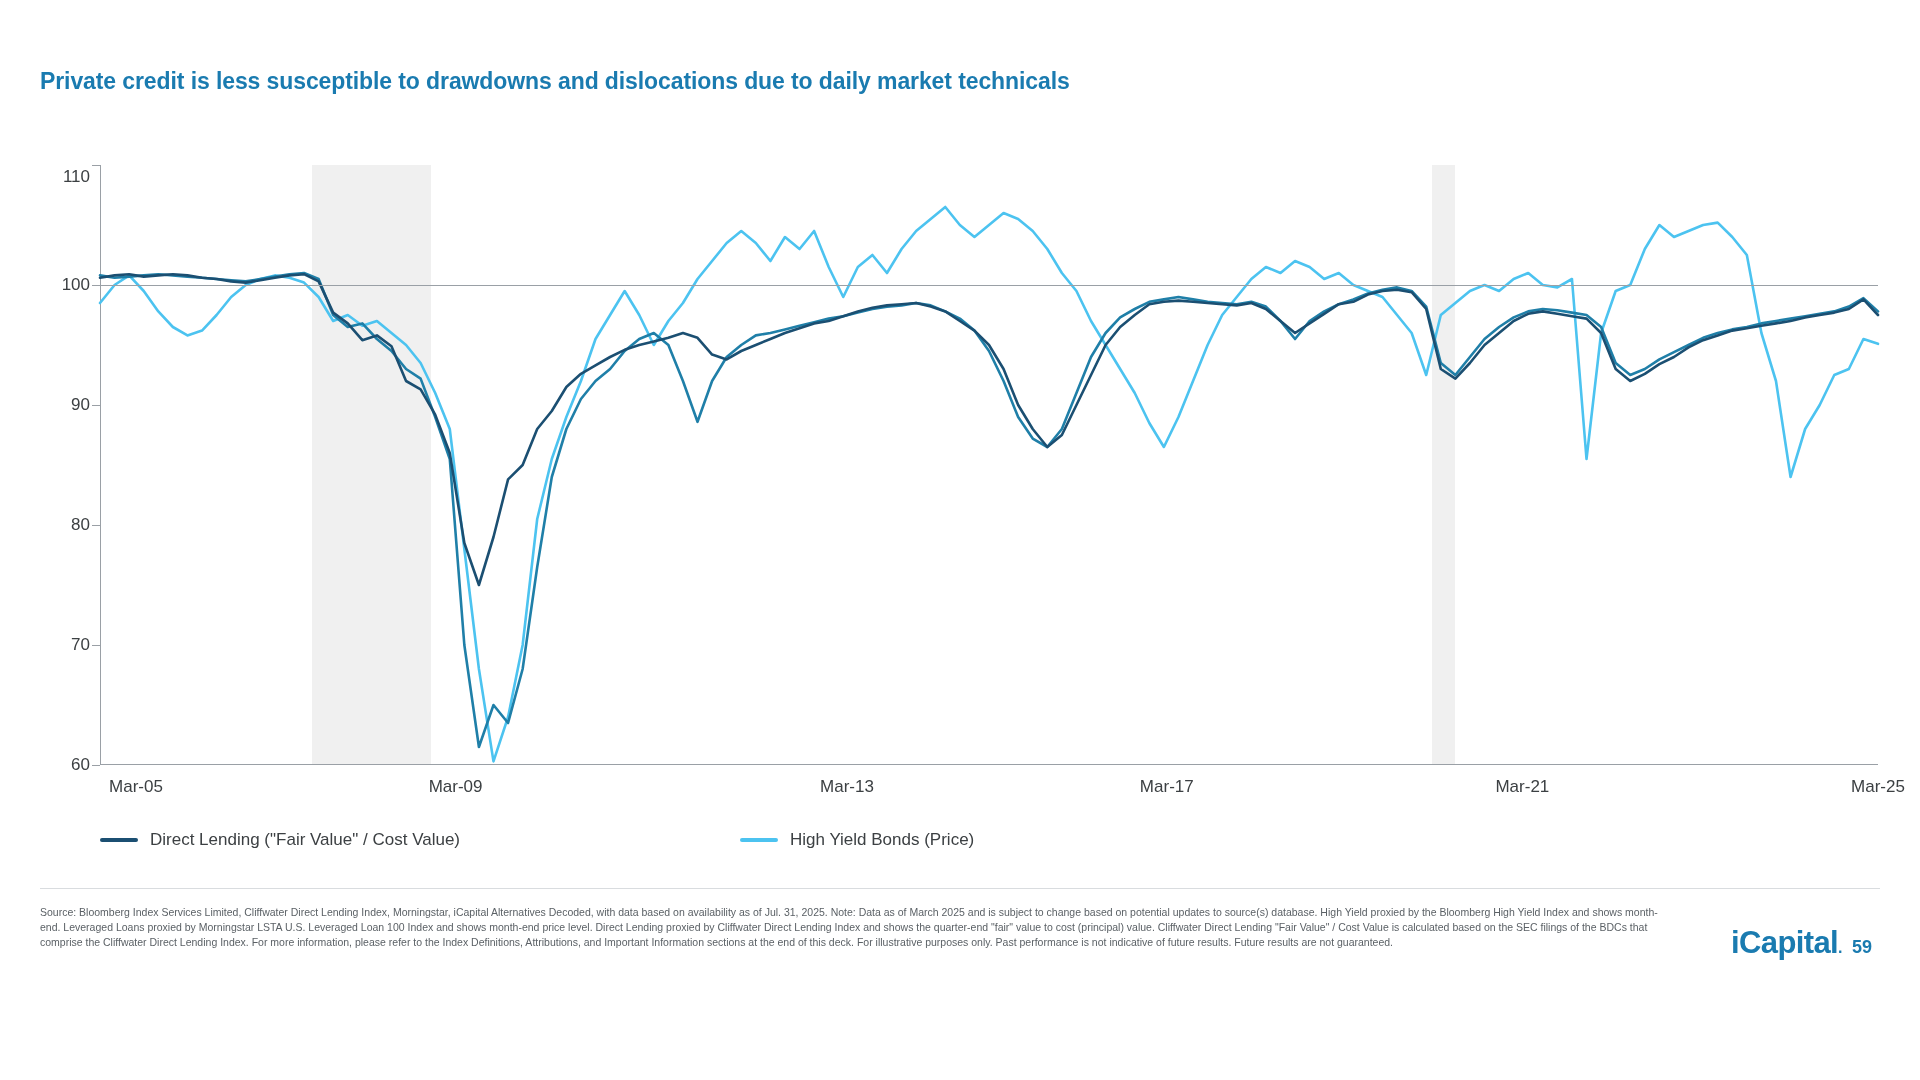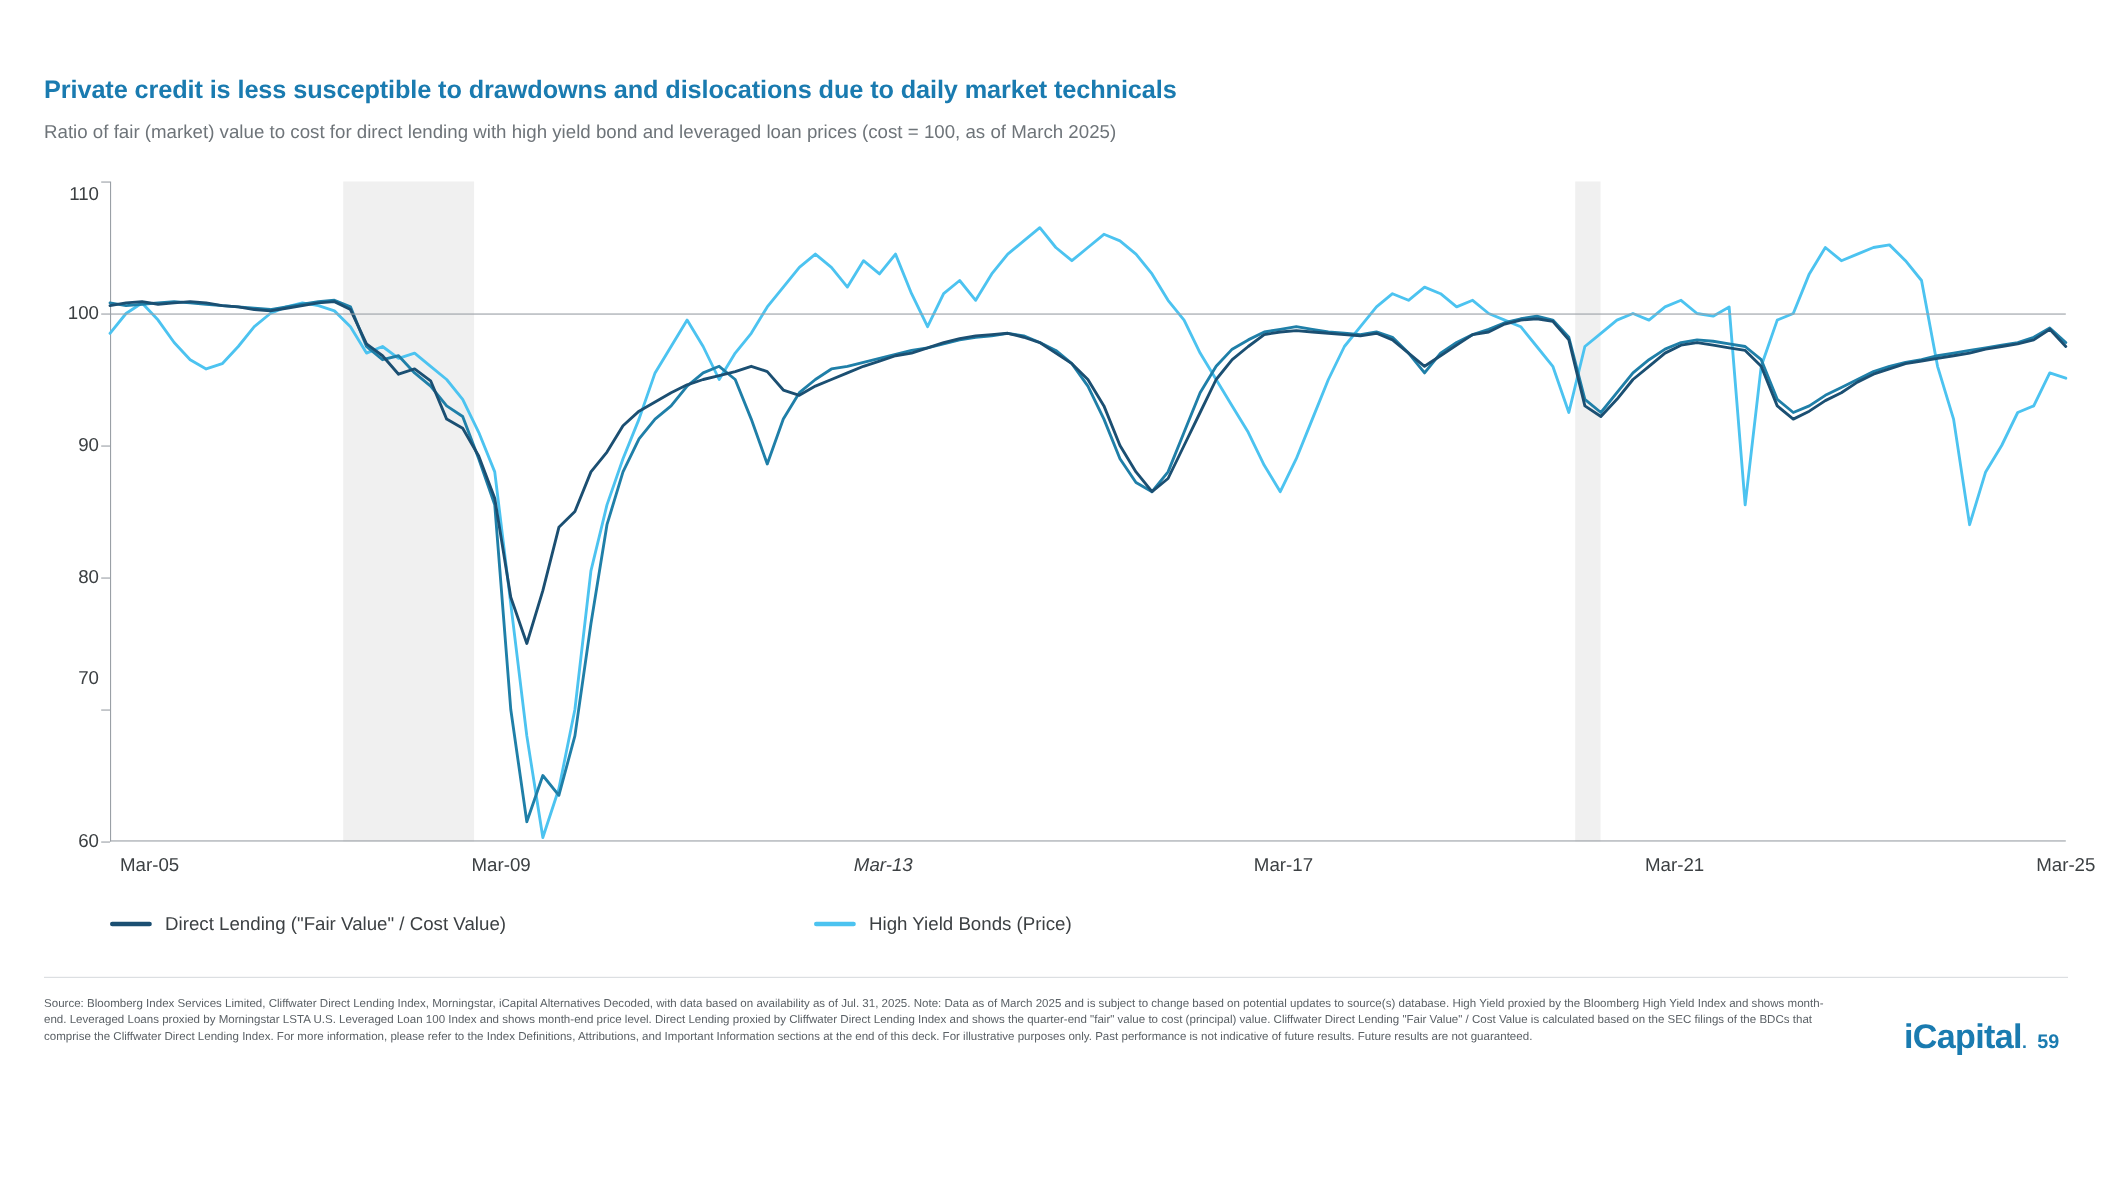--- a/index.html
+++ b/index.html
@@ -174,49 +174,48 @@
     font-weight: 700;
     color: #1a7bb0;
   }
 </style>
 </head>
 <body>
 
 <div class="page">
 
   <div class="title">Private credit is less susceptible to drawdowns and dislocations due to daily market technicals</div>
-  <div class="subtitle">Ratio of fair (market) value to cost for direct lending with high yield bond and leveraged loan prices (cost = 100, as of March 2025)</div>
 
   <div class="chart-area">
     <div class="plot" id="plot">
         <div class="band" style="left: 1331.72px; width: 23.114px;"></div>
         <div class="band" style="left: 211.582px; width: 119.126px;"></div>
       <div class="yaxis-line"></div>
       <div class="xaxis-line"></div>
       <svg class="series" id="series-svg" viewBox="0 0 1778 600" preserveAspectRatio="none">
           <path d="M0.00 138.00 L14.57 120.00 L29.15 110.40 L43.72 126.00 L58.30 146.40 L72.87 162.00 L87.44 170.40 L102.02 165.60 L116.59 150.00 L131.16 132.00 L145.74 120.00 L160.31 114.00 L174.89 110.40 L189.46 112.80 L204.03 117.60 L218.61 132.00 L233.18 156.00 L247.75 150.00 L262.33 160.80 L276.90 156.00 L291.48 168.00 L306.05 180.00 L320.62 198.00 L335.20 228.00 L349.77 264.00 L364.34 384.00 L378.92 504.00 L393.49 596.40 L408.07 552.00 L422.64 480.00 L437.21 354.00 L451.79 294.00 L466.36 252.00 L480.93 216.00 L495.51 174.00 L510.08 150.00 L524.66 126.00 L539.23 150.00 L553.80 180.00 L568.38 156.00 L582.95 138.00 L597.52 114.00 L612.10 96.00 L626.67 78.00 L641.25 66.00 L655.82 78.00 L670.39 96.00 L684.97 72.00 L699.54 84.00 L714.11 66.00 L728.69 102.00 L743.26 132.00 L757.84 102.00 L772.41 90.00 L786.98 108.00 L801.56 84.00 L816.13 66.00 L830.70 54.00 L845.28 42.00 L859.85 60.00 L874.43 72.00 L889.00 60.00 L903.57 48.00 L918.15 54.00 L932.72 66.00 L947.30 84.00 L961.87 108.00 L976.44 126.00 L991.02 156.00 L1005.59 180.00 L1020.16 204.00 L1034.74 228.00 L1049.31 258.00 L1063.89 282.00 L1078.46 252.00 L1093.03 216.00 L1107.61 180.00 L1122.18 150.00 L1136.75 132.00 L1151.33 114.00 L1165.90 102.00 L1180.48 108.00 L1195.05 96.00 L1209.62 102.00 L1224.20 114.00 L1238.77 108.00 L1253.34 120.00 L1267.92 126.00 L1282.49 132.00 L1297.07 150.00 L1311.64 168.00 L1326.21 210.00 L1340.79 150.00 L1355.36 138.00 L1369.93 126.00 L1384.51 120.00 L1399.08 126.00 L1413.66 114.00 L1428.23 108.00 L1442.80 120.00 L1457.38 122.40 L1471.95 114.00 L1486.52 294.00 L1501.10 168.00 L1515.67 126.00 L1530.25 120.00 L1544.82 84.00 L1559.39 60.00 L1573.97 72.00 L1588.54 66.00 L1603.11 60.00 L1617.69 57.60 L1632.26 72.00 L1646.84 90.00 L1661.41 168.00 L1675.98 216.00 L1690.56 312.00 L1705.13 264.00 L1719.70 240.00 L1734.28 210.00 L1748.85 204.00 L1763.43 174.00 L1778.00 178.80" fill="none" stroke="#4cc3f0" stroke-width="2.6" stroke-linejoin="round" stroke-linecap="round" vector-effect="non-scaling-stroke"></path>
           <path d="M0.00 110.40 L14.57 112.80 L29.15 111.60 L43.72 110.40 L58.30 109.20 L72.87 110.40 L87.44 111.60 L102.02 112.80 L116.59 114.00 L131.16 115.20 L145.74 116.40 L160.31 114.00 L174.89 111.60 L189.46 109.20 L204.03 108.00 L218.61 114.00 L233.18 150.00 L247.75 162.00 L262.33 158.40 L276.90 174.00 L291.48 186.00 L306.05 204.00 L320.62 213.60 L335.20 252.00 L349.77 294.00 L364.34 480.00 L378.92 582.00 L393.49 540.00 L408.07 558.00 L422.64 504.00 L437.21 402.00 L451.79 312.00 L466.36 264.00 L480.93 234.00 L495.51 216.00 L510.08 204.00 L524.66 186.00 L539.23 174.00 L553.80 168.00 L568.38 180.00 L582.95 216.00 L597.52 256.80 L612.10 216.00 L626.67 192.00 L641.25 180.00 L655.82 170.40 L670.39 168.00 L684.97 164.40 L699.54 160.80 L714.11 157.20 L728.69 153.60 L743.26 151.20 L757.84 147.60 L772.41 144.00 L786.98 141.60 L801.56 140.40 L816.13 138.00 L830.70 140.40 L845.28 146.40 L859.85 153.60 L874.43 165.60 L889.00 186.00 L903.57 216.00 L918.15 252.00 L932.72 273.60 L947.30 282.00 L961.87 264.00 L976.44 228.00 L991.02 192.00 L1005.59 168.00 L1020.16 152.40 L1034.74 144.00 L1049.31 136.80 L1063.89 134.40 L1078.46 132.00 L1093.03 134.40 L1107.61 136.80 L1122.18 138.00 L1136.75 139.20 L1151.33 136.80 L1165.90 141.60 L1180.48 156.00 L1195.05 174.00 L1209.62 156.00 L1224.20 146.40 L1238.77 139.20 L1253.34 134.40 L1267.92 128.40 L1282.49 124.80 L1297.07 122.40 L1311.64 126.00 L1326.21 141.60 L1340.79 198.00 L1355.36 210.00 L1369.93 192.00 L1384.51 174.00 L1399.08 162.00 L1413.66 152.40 L1428.23 146.40 L1442.80 144.00 L1457.38 145.20 L1471.95 147.60 L1486.52 150.00 L1501.10 162.00 L1515.67 198.00 L1530.25 210.00 L1544.82 204.00 L1559.39 194.40 L1573.97 187.20 L1588.54 180.00 L1603.11 172.80 L1617.69 168.00 L1632.26 164.40 L1646.84 162.00 L1661.41 158.40 L1675.98 156.00 L1690.56 153.60 L1705.13 151.20 L1719.70 148.80 L1734.28 146.40 L1748.85 141.60 L1763.43 133.20 L1778.00 146.40" fill="none" stroke="#1f7fa8" stroke-width="2.6" stroke-linejoin="round" stroke-linecap="round" vector-effect="non-scaling-stroke"></path>
           <path d="M0.00 112.80 L14.57 110.40 L29.15 109.20 L43.72 111.60 L58.30 110.40 L72.87 109.20 L87.44 110.40 L102.02 112.80 L116.59 114.00 L131.16 116.40 L145.74 117.60 L160.31 115.20 L174.89 112.80 L189.46 110.40 L204.03 109.20 L218.61 116.40 L233.18 147.60 L247.75 158.40 L262.33 175.20 L276.90 170.40 L291.48 181.20 L306.05 216.00 L320.62 224.40 L335.20 249.60 L349.77 288.00 L364.34 378.00 L378.92 420.00 L393.49 372.00 L408.07 314.40 L422.64 300.00 L437.21 264.00 L451.79 246.00 L466.36 222.00 L480.93 208.80 L495.51 200.40 L510.08 192.00 L524.66 184.80 L539.23 180.00 L553.80 176.40 L568.38 172.80 L582.95 168.00 L597.52 172.80 L612.10 189.60 L626.67 194.40 L641.25 186.00 L655.82 180.00 L670.39 174.00 L684.97 168.00 L699.54 163.20 L714.11 158.40 L728.69 156.00 L743.26 151.20 L757.84 146.40 L772.41 142.80 L786.98 140.40 L801.56 139.20 L816.13 138.00 L830.70 141.60 L845.28 146.40 L859.85 156.00 L874.43 165.60 L889.00 180.00 L903.57 204.00 L918.15 240.00 L932.72 264.00 L947.30 282.00 L961.87 270.00 L976.44 240.00 L991.02 210.00 L1005.59 180.00 L1020.16 162.00 L1034.74 150.00 L1049.31 139.20 L1063.89 136.80 L1078.46 135.60 L1093.03 136.80 L1107.61 138.00 L1122.18 139.20 L1136.75 140.40 L1151.33 138.00 L1165.90 144.00 L1180.48 156.00 L1195.05 168.00 L1209.62 158.40 L1224.20 148.80 L1238.77 139.20 L1253.34 136.80 L1267.92 129.60 L1282.49 126.00 L1297.07 124.80 L1311.64 127.20 L1326.21 144.00 L1340.79 204.00 L1355.36 213.60 L1369.93 198.00 L1384.51 180.00 L1399.08 168.00 L1413.66 156.00 L1428.23 148.80 L1442.80 146.40 L1457.38 148.80 L1471.95 151.20 L1486.52 153.60 L1501.10 168.00 L1515.67 204.00 L1530.25 216.00 L1544.82 208.80 L1559.39 199.20 L1573.97 192.00 L1588.54 182.40 L1603.11 175.20 L1617.69 170.40 L1632.26 165.60 L1646.84 163.20 L1661.41 160.80 L1675.98 158.40 L1690.56 156.00 L1705.13 152.40 L1719.70 150.00 L1734.28 147.60 L1748.85 144.00 L1763.43 134.40 L1778.00 150.00" fill="none" stroke="#1b4f72" stroke-width="2.6" stroke-linejoin="round" stroke-linecap="round" vector-effect="non-scaling-stroke"></path>
         </svg>
     <div class="zeroline" style="top: 120px;"></div>
         <div class="ytick" style="top: 600px;">60</div>
         <div class="ytick-line" style="top: 600px;"></div>
-        <div class="ytick" style="top: 452px;">70</div>
+        <div class="ytick" style="top: 480px;">70</div>
         <div class="ytick-line" style="top: 480px;"></div>
         <div class="ytick" style="top: 360px;">80</div>
         <div class="ytick-line" style="top: 360px;"></div>
         <div class="ytick" style="top: 240px;">90</div>
         <div class="ytick-line" style="top: 240px;"></div>
         <div class="ytick" style="top: 120px;">100</div>
         <div class="ytick-line" style="top: 120px;"></div>
         <div class="ytick" style="top: 0px; margin-top: 12px;">110</div>
         <div class="ytick-line" style="top: 0px;"></div>
         <div class="xtick" style="left: 0px; margin-left: 36px;">Mar-05</div>
         <div class="xtick" style="left: 355.6px;">Mar-09</div>
-        <div class="xtick" style="left: 703px; font-style: italic;">Mar-13</div>
+        <div class="xtick" style="left: 747px;">Mar-13</div>
         <div class="xtick" style="left: 1066.8px;">Mar-17</div>
         <div class="xtick" style="left: 1422.4px;">Mar-21</div>
         <div class="xtick" style="left: 1778px;">Mar-25</div>
       </div>
   </div>
 
   <div class="legend" id="legend">
       <div class="legend-item i0">
         <span class="legend-swatch" style="background: rgb(27, 79, 114);"></span>
         <span>Direct Lending ("Fair Value" / Cost Value)</span>

